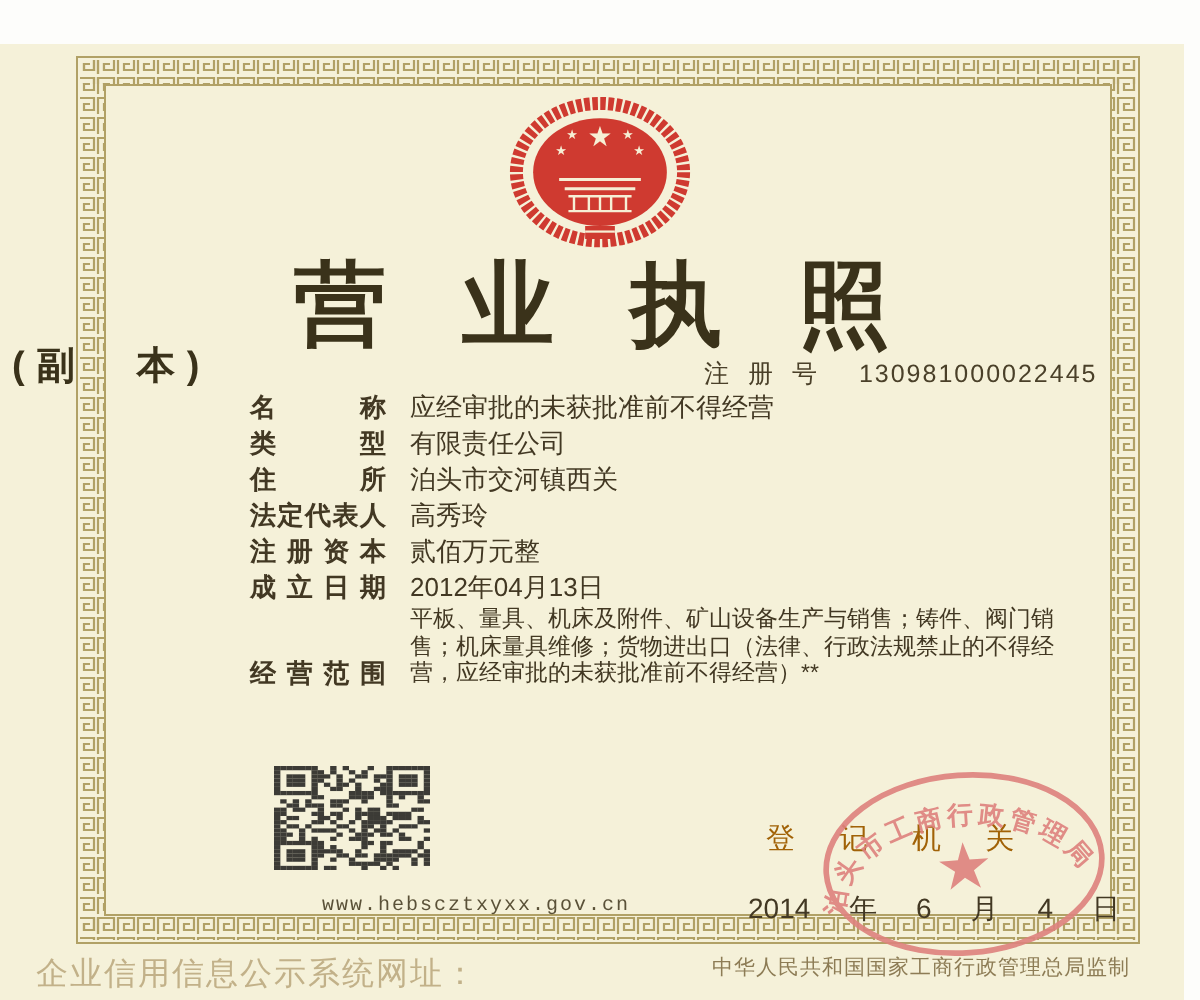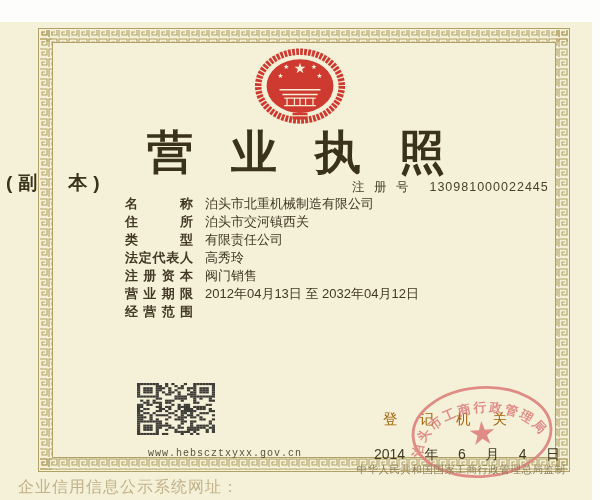--- a/index.html
+++ b/index.html
@@ -36,42 +36,42 @@
     font-size:13px;font-weight:600;color:#423823;
     text-align:justify;text-align-last:justify;
   }
   .fvalue{
     display:inline-block;width:322px;font-size:13px;color:#423823;
   }
   .frow:last-child .fvalue{font-size:11.5px;line-height:13.5px;}
   .qr{position:absolute;left:137px;top:361px;width:78px;height:52px;}
   .qr svg{display:block;width:78px;height:52px;fill:#3c3b36;}
   .qr-caption{
-    position:absolute;left:135px;top:426px;width:180px;text-align:center;
+    position:absolute;left:135px;top:426px;width:180px;text-align:right;
     font-family:"Liberation Mono","DejaVu Sans Mono",monospace;
     font-size:10px;letter-spacing:1px;color:#5a5138;
   }
   .authority{
     position:absolute;left:383px;top:388px;font-size:14.5px;color:#a16207;
     letter-spacing:9px;white-space:nowrap;
   }
   .issue-date{
     position:absolute;left:374px;top:424px;width:186px;
     display:flex;justify-content:space-between;align-items:baseline;
     font-size:14px;color:#423823;
   }
   .seal{position:absolute;left:405px;top:358px;width:154px;height:104px;
     transform:rotate(-4deg);opacity:.9;}
   .footer-left{
     position:absolute;left:18px;top:455px;font-size:16px;color:#c2b189;
     letter-spacing:1px;
   }
   .footer-right{
-    position:absolute;left:356px;top:441px;width:210px;font-size:10.5px;
-    color:#8d7c55;letter-spacing:.5px;text-align:center;
+    position:absolute;left:356px;top:455px;width:210px;font-size:10.5px;
+    color:#8d7c55;letter-spacing:.5px;
   }
 </style>
 </head>
 <body>
 
 <div class="paper">
 
   <svg class="frame" viewBox="0 0 532 444" preserveAspectRatio="none" aria-hidden="true">
     <defs>
       <pattern id="mk" width="10" height="10" patternUnits="userSpaceOnUse">
@@ -103,44 +103,45 @@
   <div class="title">营业执照</div>
   <div class="subtitle">(副　本)</div>
 
   <div class="regno">
     <span class="rlabel">注 册 号</span><span class="rnum">130981000022445</span>
   </div>
 
   <div class="fields">
       <div class="frow">
         <span class="flabel">名称</span>
-        <span class="fvalue">泊头市北重机械制造有限公司</span>
+        <span class="fvalue">应经审批的未获批准前不得经营</span>
+      </div>
+      <div class="frow">
+        <span class="flabel">类型</span>
+        <span class="fvalue">有限责任公司</span>
       </div>
       <div class="frow">
         <span class="flabel">住所</span>
         <span class="fvalue">泊头市交河镇西关</span>
       </div>
       <div class="frow">
-        <span class="flabel">类型</span>
-        <span class="fvalue">有限责任公司</span>
-      </div>
-      <div class="frow">
         <span class="flabel">法定代表人</span>
         <span class="fvalue">高秀玲</span>
       </div>
       <div class="frow">
         <span class="flabel">注册资本</span>
-        <span class="fvalue">阀门销售</span>
-      </div>
-      <div class="frow">
-        <span class="flabel">营业期限</span>
-        <span class="fvalue">2012年04月13日 至 2032年04月12日</span>
+        <span class="fvalue">贰佰万元整</span>
+      </div>
+      <div class="frow">
+        <span class="flabel">成立日期</span>
+        <span class="fvalue">2012年04月13日</span>
       </div>
       <div class="frow">
         <span class="flabel">经营范围</span>
+        <span class="fvalue">平板、量具、机床及附件、矿山设备生产与销售；铸件、阀门销售；机床量具维修；货物进出口（法律、行政法规禁止的不得经营，应经审批的未获批准前不得经营）**</span>
       </div>
     </div>
 
   <div class="qr">
     <svg viewBox="0 0 25 25" preserveAspectRatio="none" aria-hidden="true">
         <rect x="0" y="0" width="1.02" height="1.02"></rect>
         <rect x="1" y="0" width="1.02" height="1.02"></rect>
         <rect x="2" y="0" width="1.02" height="1.02"></rect>
         <rect x="3" y="0" width="1.02" height="1.02"></rect>
         <rect x="4" y="0" width="1.02" height="1.02"></rect>

